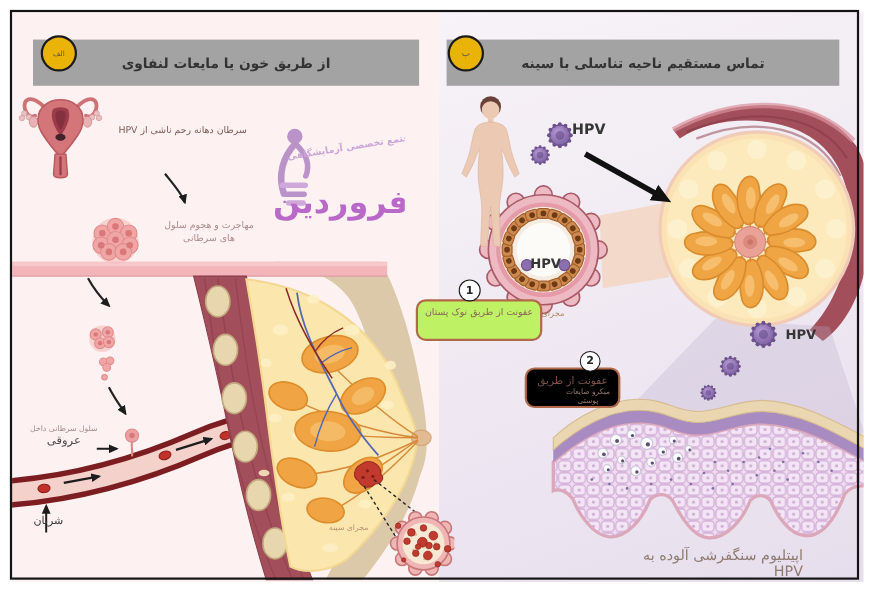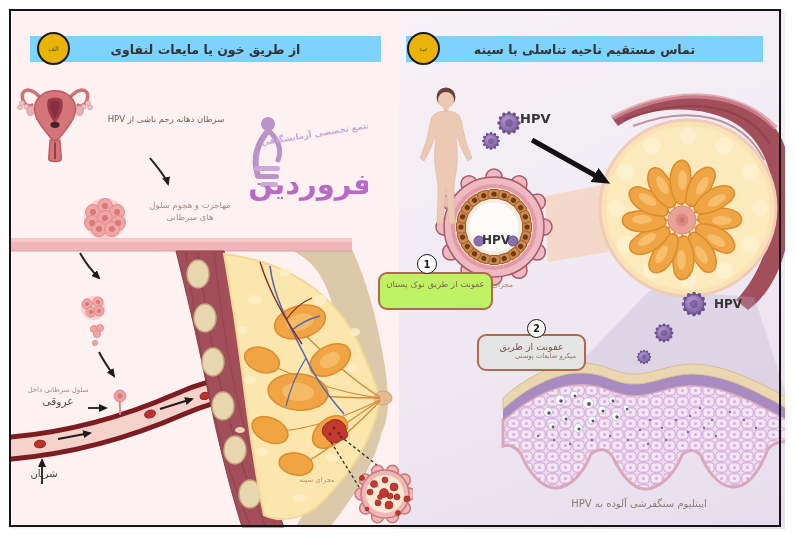--- a/index.html
+++ b/index.html
@@ -5,21 +5,21 @@
   html,body{margin:0;padding:0;background:#ffffff;}
   .canvas{position:relative;width:796px;height:540px;background:#ffffff;overflow:hidden;
           font-family:"DejaVu Sans",sans-serif;}
   .canvas *{box-sizing:border-box;}
   .bg{position:absolute;top:11px;height:518px;}
   .bg-left{left:11px;width:388px;background:#fdf2f1;}
   .bg-right{left:399px;width:386px;background:linear-gradient(160deg,#f8f3f7 0%,#efe8f2 55%,#e7deed 100%);}
   .art{position:absolute;}
   .frame{position:absolute;left:9px;top:9px;width:772px;height:518px;border:2px solid #141414;pointer-events:none;}
   .lbl{position:absolute;direction:rtl;color:#444;}
-  .header-bar{position:absolute;height:26px;background:#7dd3fc;display:flex;align-items:center;justify-content:center;}
+  .header-bar{position:absolute;height:42px;background:#a3a3a3;display:flex;align-items:center;justify-content:center;}
   .header-bar span{font-size:12.5px;font-weight:600;color:#333;direction:rtl;}
   .badge{position:absolute;width:33px;height:33px;border-radius:50%;background:#eab308;border:2px solid #1a1a1a;
          display:flex;align-items:center;justify-content:center;color:#555;}
   .callout{position:absolute;border:2px solid #b06a4a;border-radius:9px;text-align:center;direction:rtl;}
   .num-circle{position:absolute;border-radius:50%;background:#ffffff;border:1.5px solid #1a1a1a;
               display:flex;align-items:center;justify-content:center;font-size:10px;font-weight:bold;color:#222;}
   svg text{font-family:"DejaVu Sans",sans-serif;}
   .center{text-align:center;}
 </style>
 </head>
@@ -602,24 +602,24 @@
     </div>
     <div class="lbl" style="left:520px;top:111px;font-size:13px;font-weight:bold;color:#353535;direction:ltr;">HPV</div>
     <div class="lbl center" style="left:470px;top:233px;width:52px;font-size:12px;font-weight:bold;color:#353535;direction:ltr;">HPV</div>
     <div class="lbl center" style="left:466px;top:280px;width:56px;font-size:7.5px;color:#b08a6a;">مجرای سینه</div>
 
     <div class="callout" style="left:378px;top:272px;width:115px;height:38px;background:#bef264;padding-top:5px;">
       <span style="font-size:8.5px;color:#8a625a;line-height:1.35;display:block;padding:0 6px;">عفونت از طریق نوک پستان</span>
     </div>
     <div class="num-circle" style="left:417px;top:254px;width:20px;height:20px;">1</div>
 
-    <div class="callout" style="left:477px;top:334px;width:109px;height:37px;background:#e5e5e5;padding-top:5px;">
+    <div class="callout" style="left:477px;top:334px;width:87px;height:37px;background:#000000;padding-top:5px;">
       <span style="display:block;font-size:9.5px;color:#7a534a;">عفونت از طریق</span>
       <span style="display:block;font-size:6.8px;color:#97776b;margin-left:28px;">میکرو ضایعات پوستی</span>
     </div>
     <div class="num-circle" style="left:527px;top:319px;width:19px;height:19px;">2</div>
 
     <div class="lbl" style="left:714px;top:297px;font-size:12px;font-weight:bold;color:#353535;direction:ltr;">HPV</div>
-    <div class="lbl center" style="left:560px;top:498px;width:158px;font-size:10px;color:#8d7b70;">اپیتلیوم سنگفرشی آلوده به HPV</div>
+    <div class="lbl center" style="left:572px;top:498px;width:158px;font-size:13px;color:#8d7b70;text-align:right;">اپیتلیوم سنگفرشی آلوده به HPV</div>
   </div>
 
   <div class="frame"></div>
 </div>
 
 </body></html>

